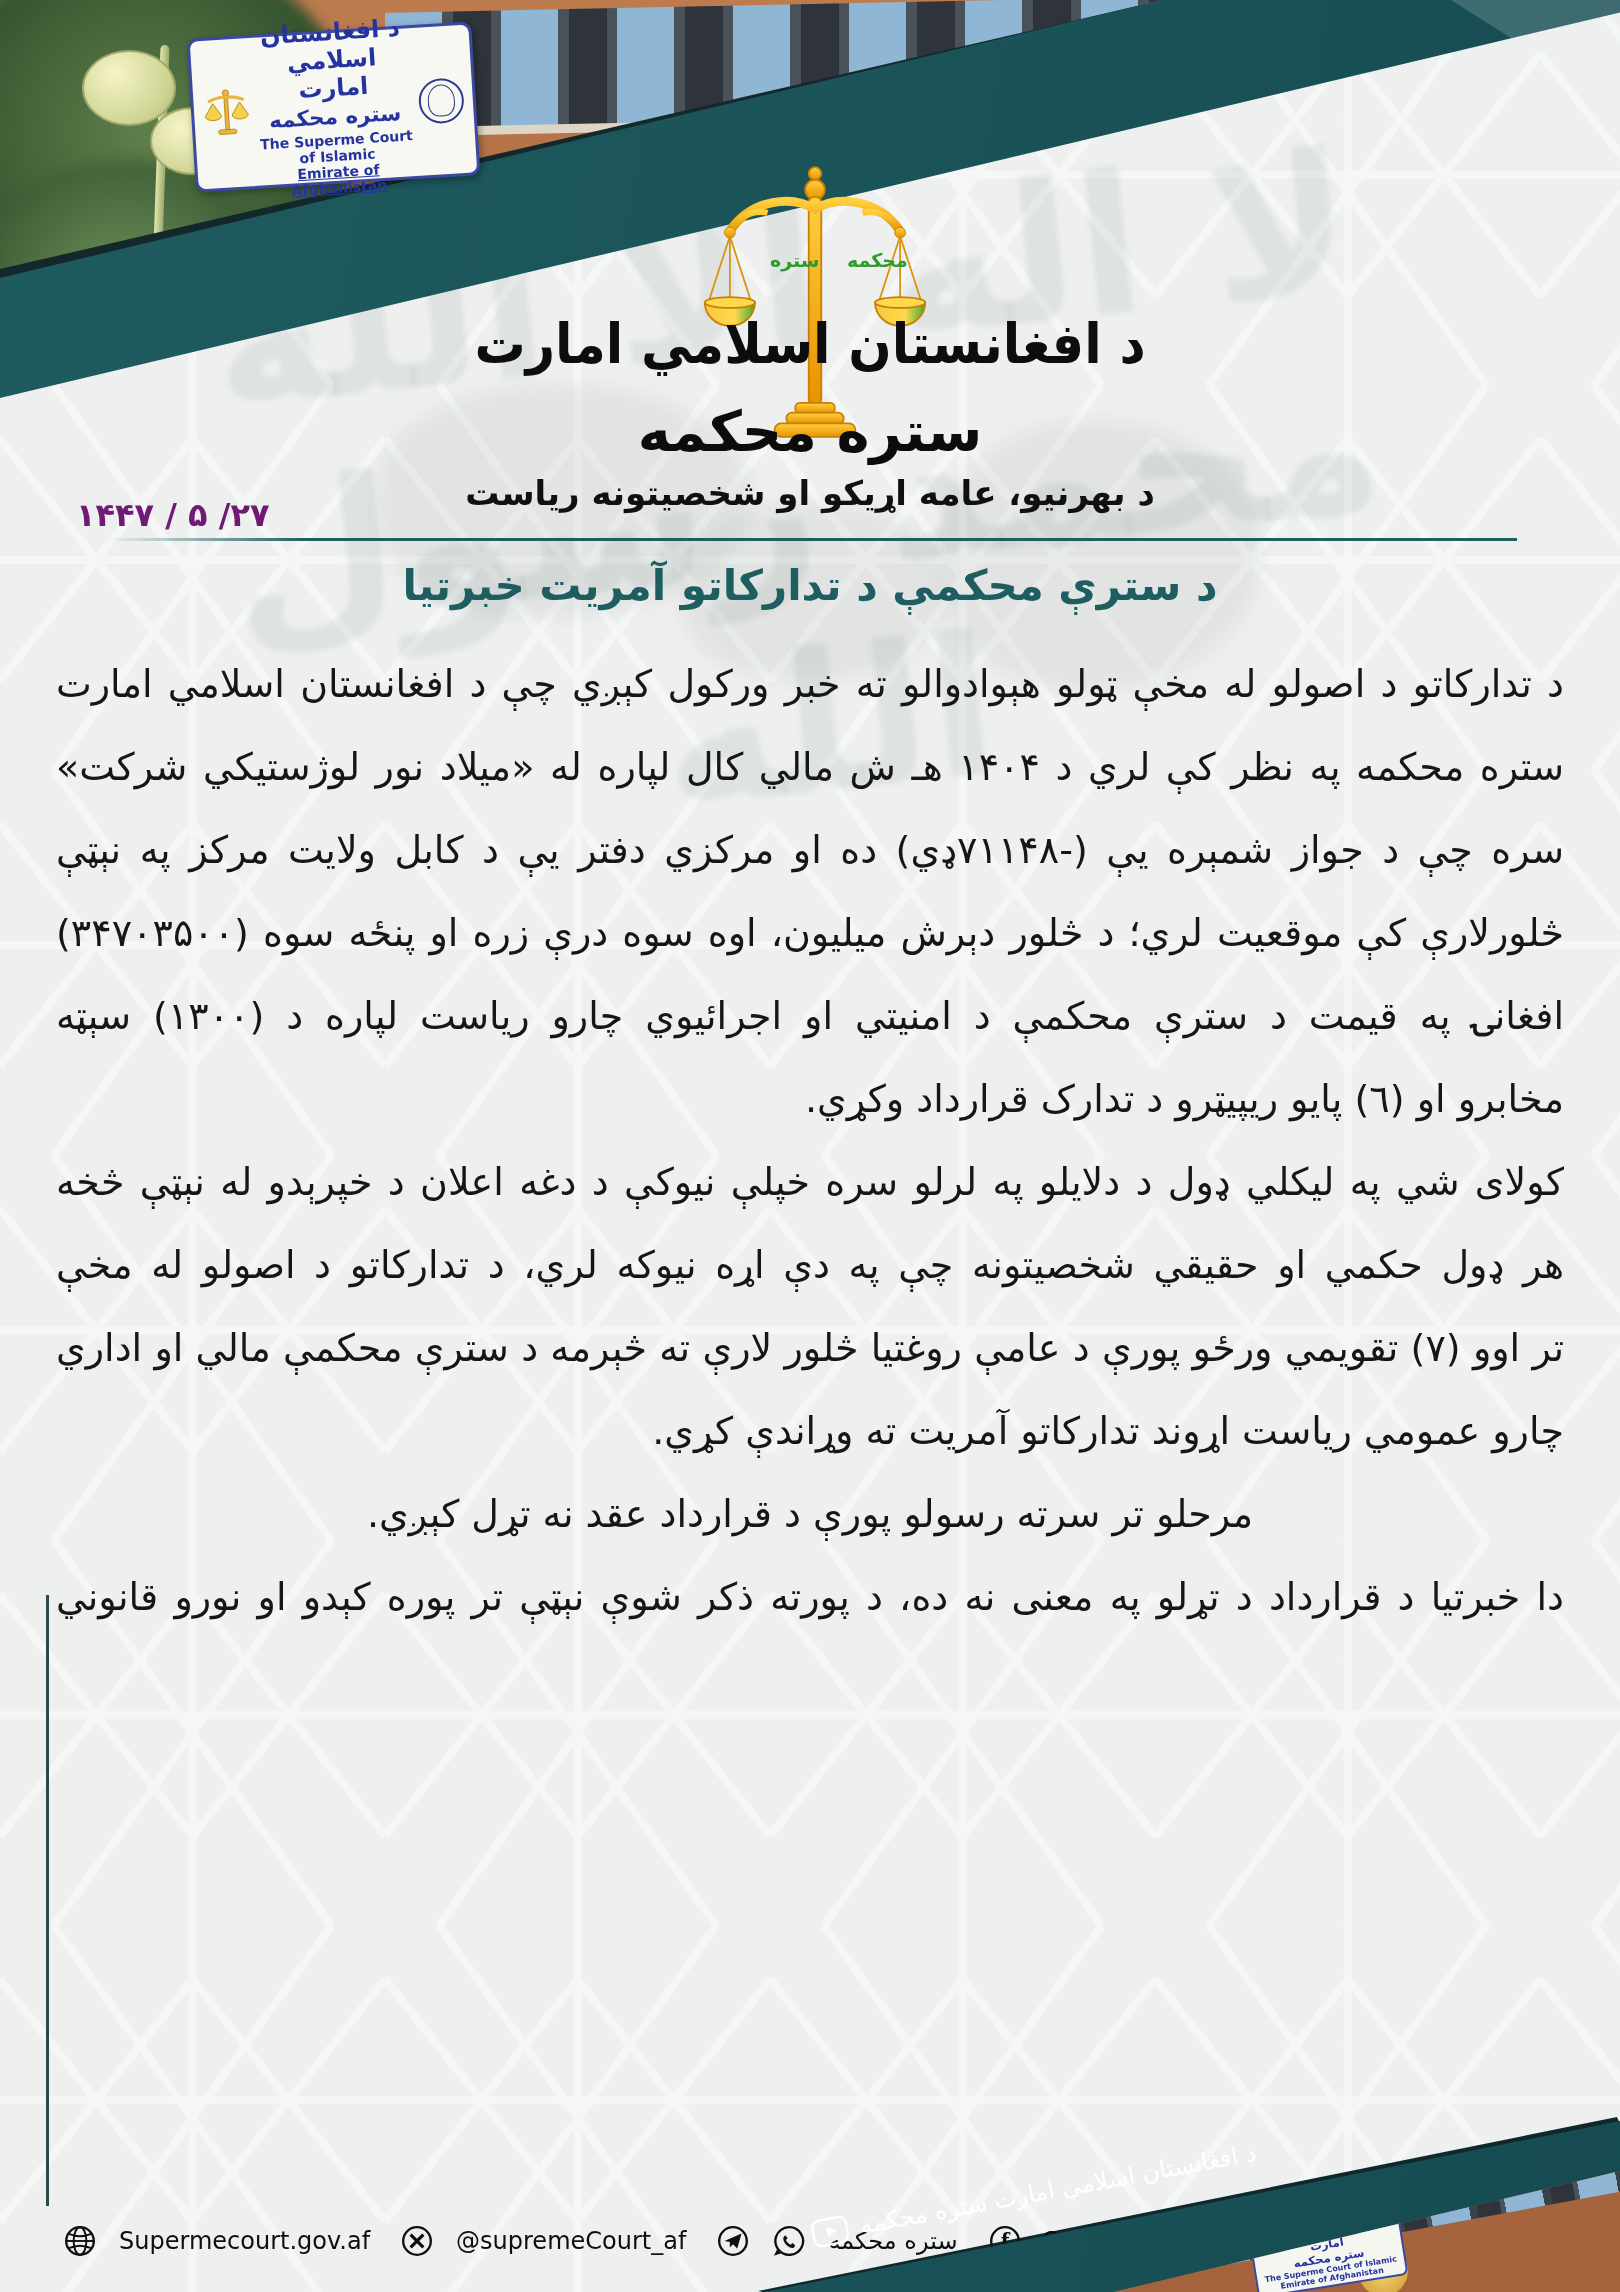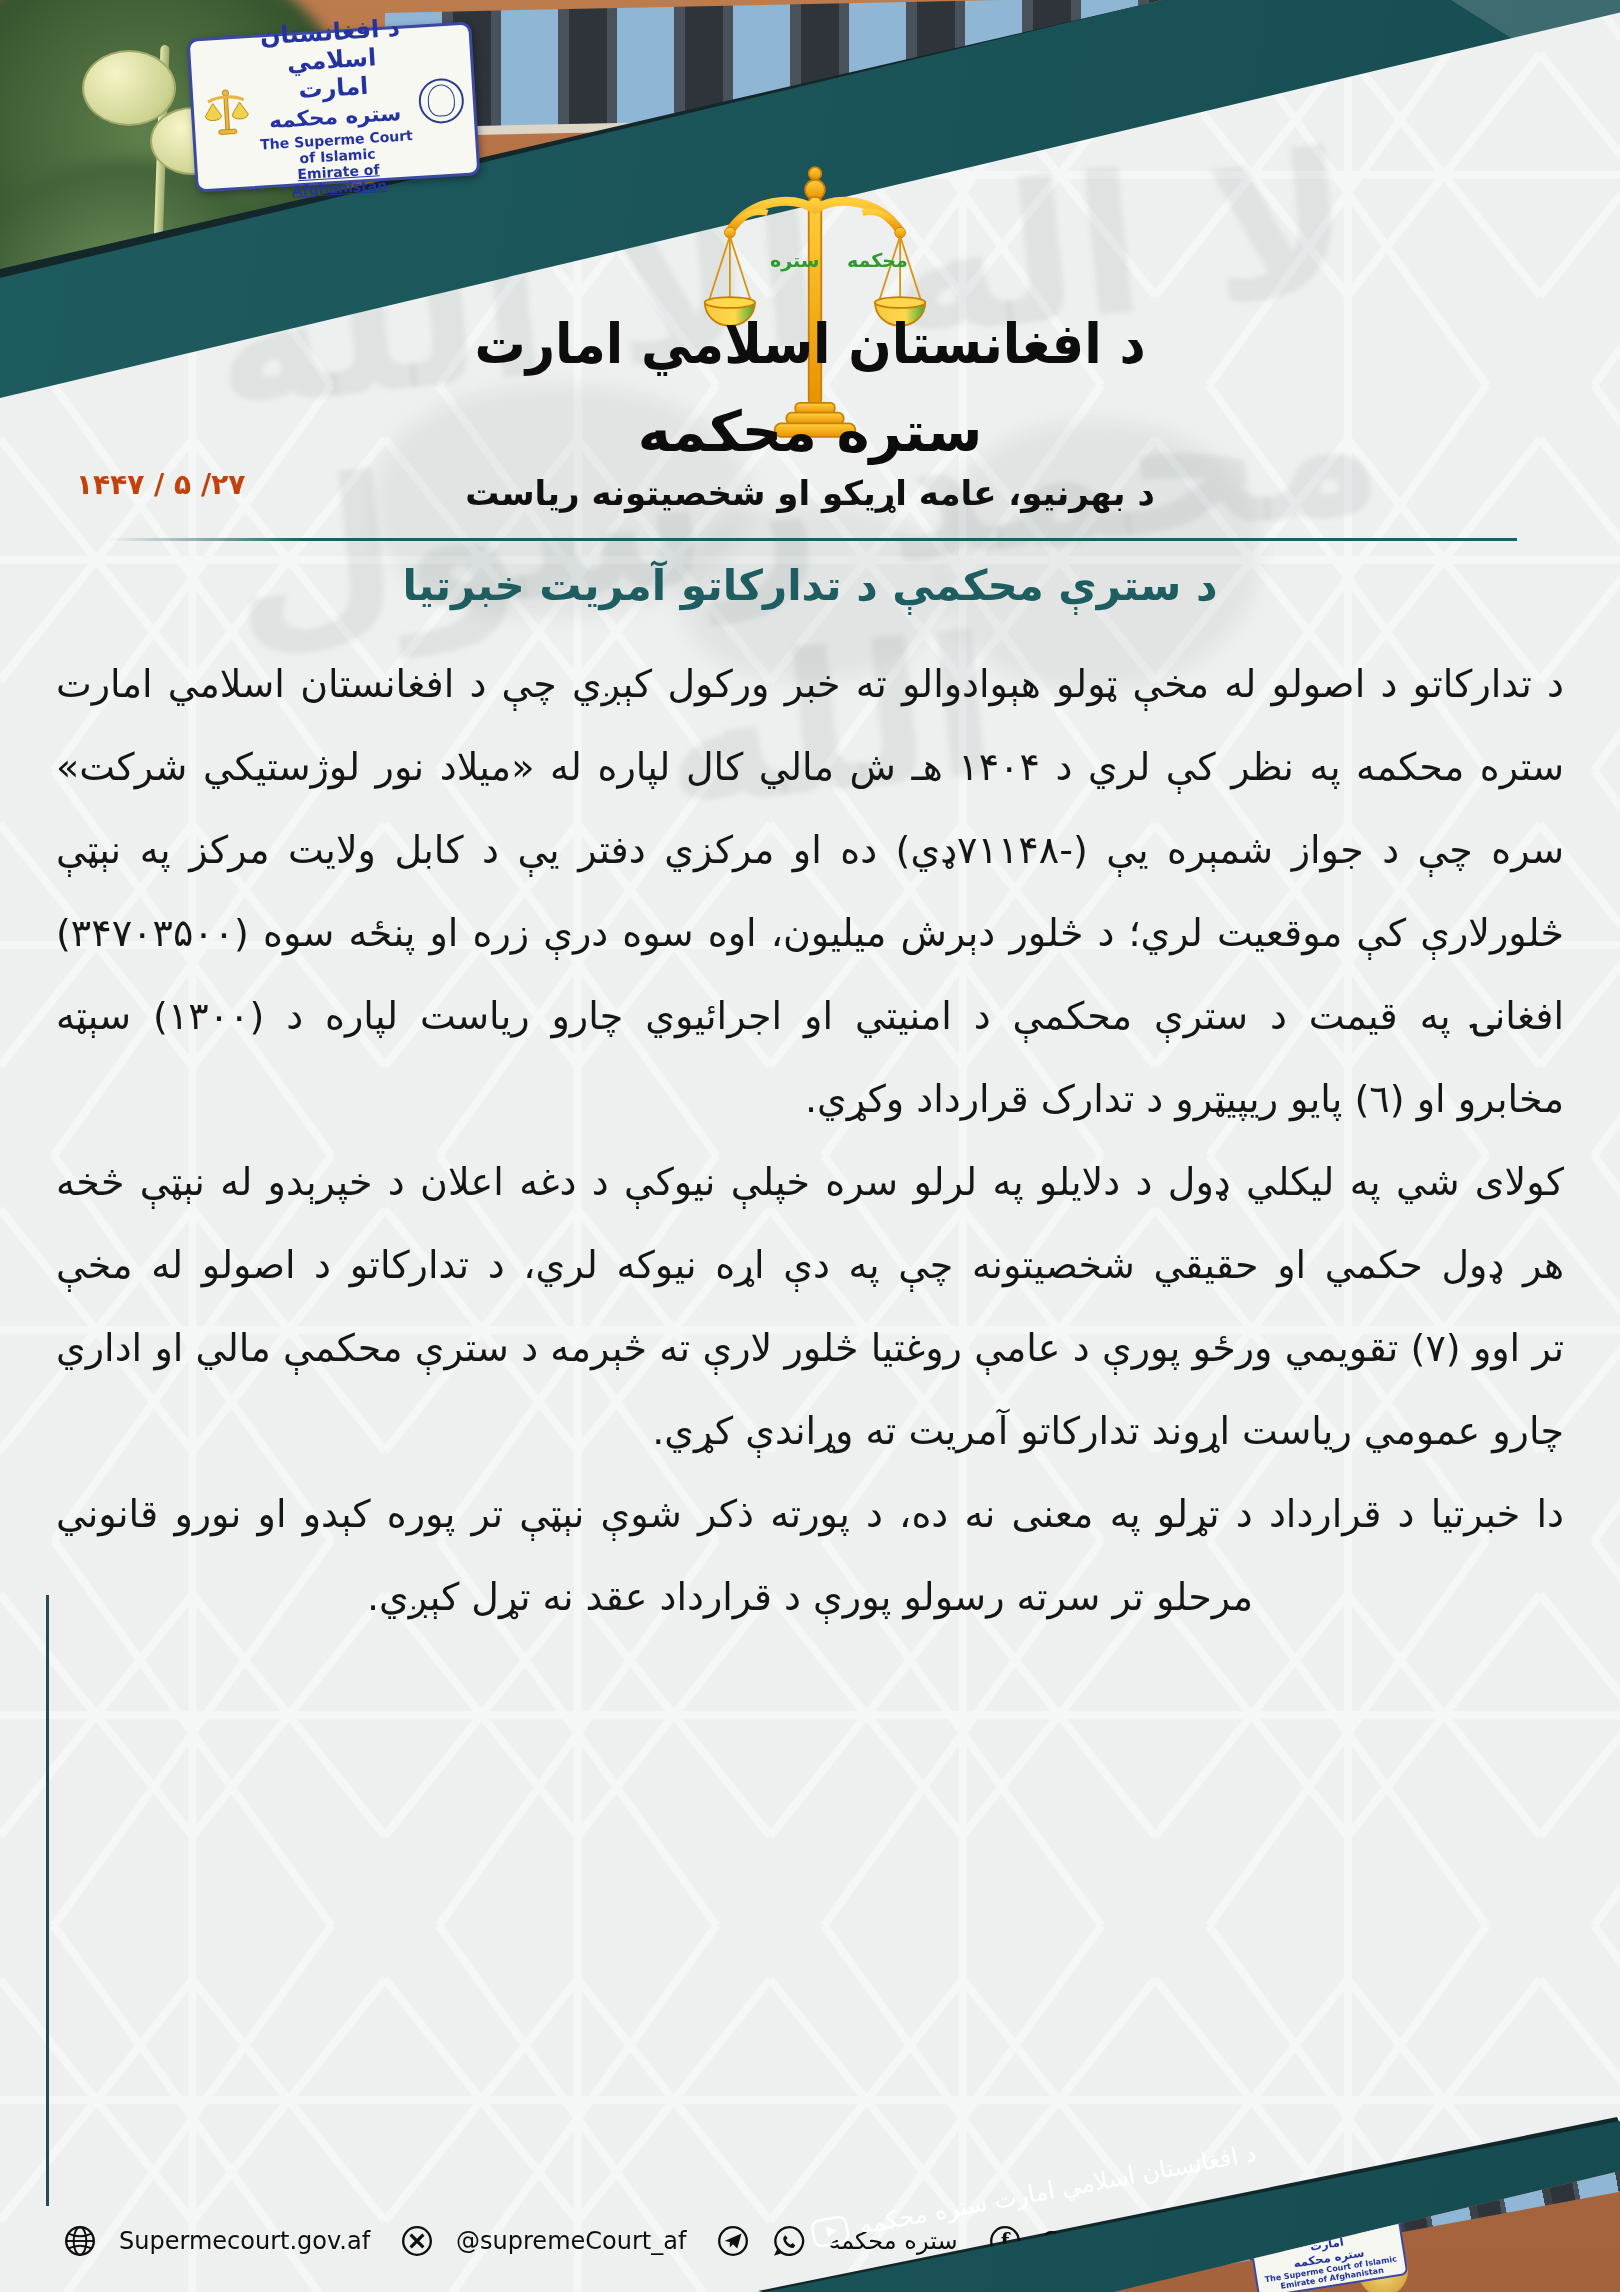--- a/index.html
+++ b/index.html
@@ -36,21 +36,21 @@
   .seal{width:41px;height:41px;border:2.2px solid #2a3a90;border-radius:50%;
     display:flex;align-items:center;justify-content:center;}
   .seal-inner{width:25px;height:30px;border:1.3px solid #2a3a90;border-radius:50% 50% 40% 40%;}
   
   .emblem{left:703px;top:159px;width:224px;height:287px;z-index:6;}
   .emblem-label{font-size:19px;font-weight:bold;color:#2f9b2c;z-index:7;direction:rtl;margin-left:16px;}
   .calligraphy{left:0;top:315px;width:1620px;text-align:center;font-size:51px;font-weight:900;
     color:#0d0d0d;z-index:6;transform:scaleY(1.08);letter-spacing:0.9px;direction:rtl;}
   .org{left:0;top:399px;width:1620px;text-align:center;font-size:56px;font-weight:bold;color:#0c0c0c;z-index:6;direction:rtl;}
   .dept{left:0;top:473px;width:1620px;text-align:center;font-size:34px;font-weight:bold;color:#101010;z-index:6;direction:rtl;}
-  .date{left:76px;top:468px;width:269px;font-size:28px;font-weight:bold;color:#c2410c;z-index:6;direction:ltr;}
+  .date{left:76px;top:496px;width:269px;font-size:32px;font-weight:bold;color:#701a75;z-index:6;direction:ltr;}
   .rule{left:107px;top:538px;width:1410px;height:2.7px;z-index:6;
     background:linear-gradient(90deg,rgba(33,94,97,0) 0%,#215e61 14%,#215e61 100%);}
   .title{left:0;top:561px;width:1620px;text-align:center;font-size:42px;font-weight:bold;
     color:#1e5d60;z-index:6;direction:rtl;}
   
   .body{left:56px;top:643px;width:1508px;z-index:6;direction:rtl;}
   .bline{height:83px;line-height:83px;font-size:38px;color:#161616;white-space:nowrap;}
   .bline.j{text-align:justify;text-align-last:justify;white-space:normal;height:83px;overflow:hidden;}
   .bline.endp{text-align:right;}
   .bline.cen{text-align:center;}
@@ -186,22 +186,22 @@
     <div class="bline j">د تدارکاتو د اصولو له مخې ټولو هېوادوالو ته خبر ورکول کېږي چې د افغانستان اسلامي امارت</div>
     <div class="bline j">ستره محکمه په نظر کې لري د ۱۴۰۴ هـ ش مالي کال لپاره له «میلاد نور لوژستیکي شرکت»</div>
     <div class="bline j">سره چې د جواز شمېره یې (-۷۱۱۴۸ډي) ده او مرکزي دفتر یې د کابل ولایت مرکز په نېټې</div>
     <div class="bline j">څلورلارې کې موقعیت لري؛ د څلور دېرش میلیون، اوه سوه درې زره او پنځه سوه (۳۴۷۰۳۵۰۰)</div>
     <div class="bline j">افغانۍ په قیمت د سترې محکمې د امنیتي او اجرائیوي چارو ریاست لپاره د (۱۳۰۰) سېټه</div>
     <div class="bline endp">مخابرو او (٦) پایو ریپیټرو د تدارک قرارداد وکړي.</div>
     <div class="bline j">کولای شي په لیکلي ډول د دلایلو په لرلو سره خپلې نیوکې د دغه اعلان د خپرېدو له نېټې څخه</div>
     <div class="bline j">هر ډول حکمي او حقیقي شخصیتونه چې په دې اړه نیوکه لري، د تدارکاتو د اصولو له مخې</div>
     <div class="bline j">تر اوو (۷) تقویمي ورځو پورې د عامې روغتیا څلور لارې ته څېرمه د سترې محکمې مالي او اداري</div>
     <div class="bline endp">چارو عمومي ریاست اړوند تدارکاتو آمریت ته وړاندې کړي.</div>
+    <div class="bline cen">مرحلو تر سرته رسولو پورې د قرارداد عقد نه تړل کېږي.</div>
     <div class="bline j">دا خبرتیا د قرارداد د تړلو په معنی نه ده، د پورته ذکر شوې نېټې تر پوره کېدو او نورو قانوني</div>
-    <div class="bline cen">مرحلو تر سرته رسولو پورې د قرارداد عقد نه تړل کېږي.</div>
   </div>
 
   <div class="abs leftrule"></div>
 
   <div class="abs footer-row">
     <span class="fitem">
       <svg class="icon" width="34" height="34" viewBox="0 0 32 32">
         <circle cx="16" cy="16" r="13" stroke="#0e0e0e" stroke-width="2.2" fill="none"></circle>
         <ellipse cx="16" cy="16" rx="6" ry="13" stroke="#0e0e0e" stroke-width="1.8" fill="none"></ellipse>
         <line x1="3" y1="16" x2="29" y2="16" stroke="#0e0e0e" stroke-width="1.8"></line>

